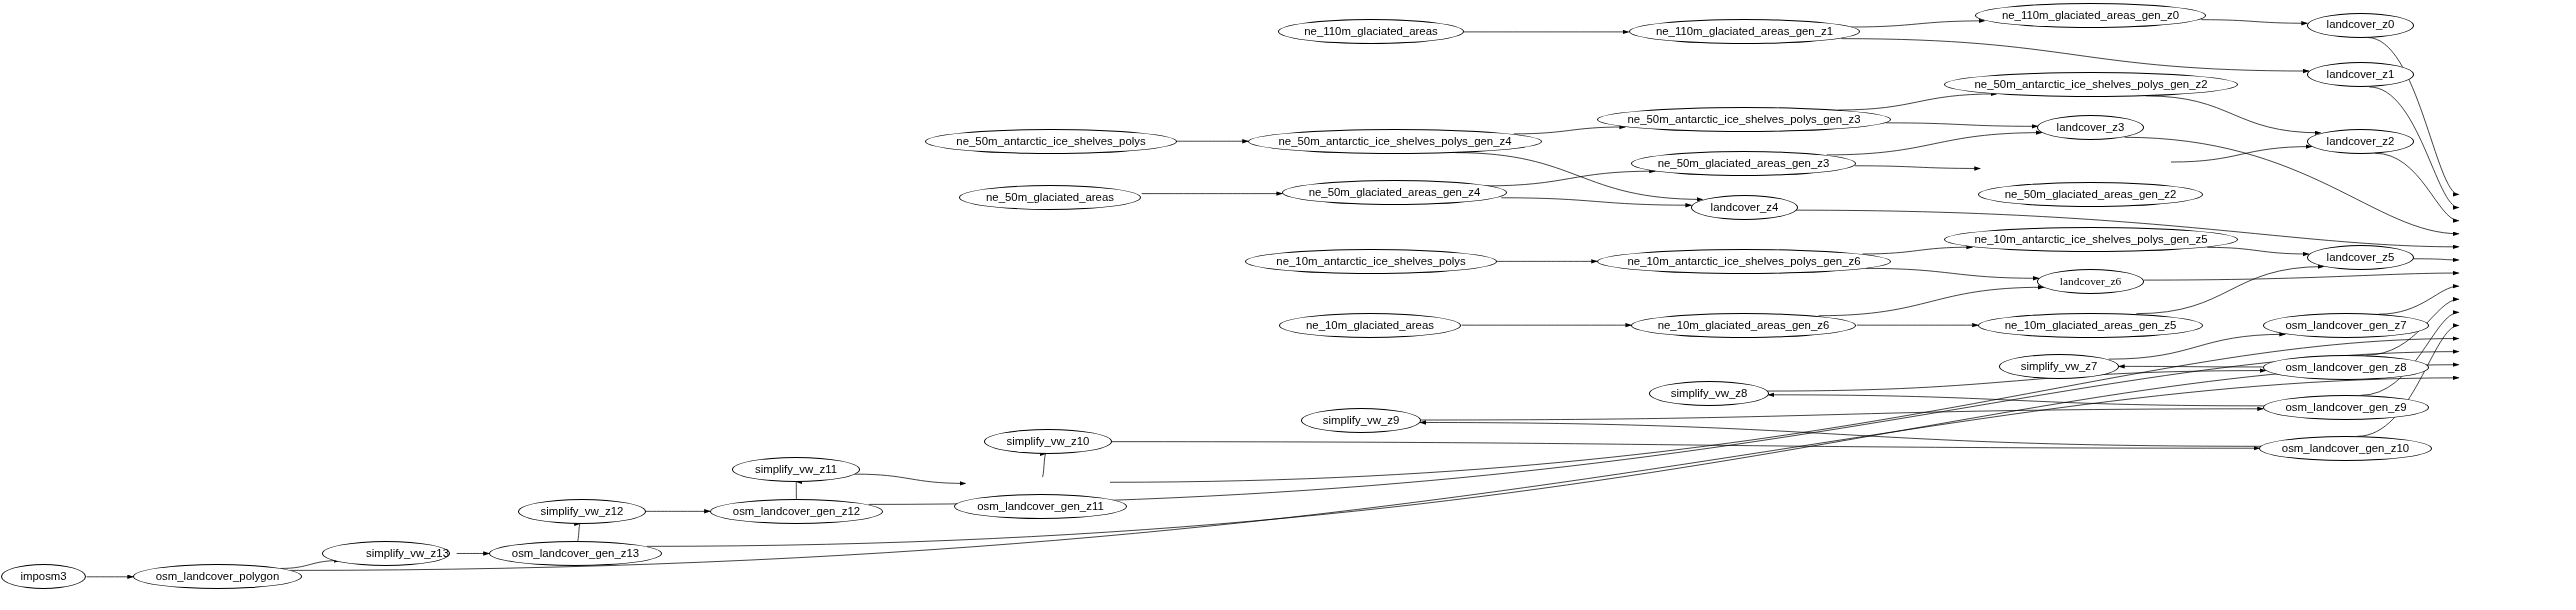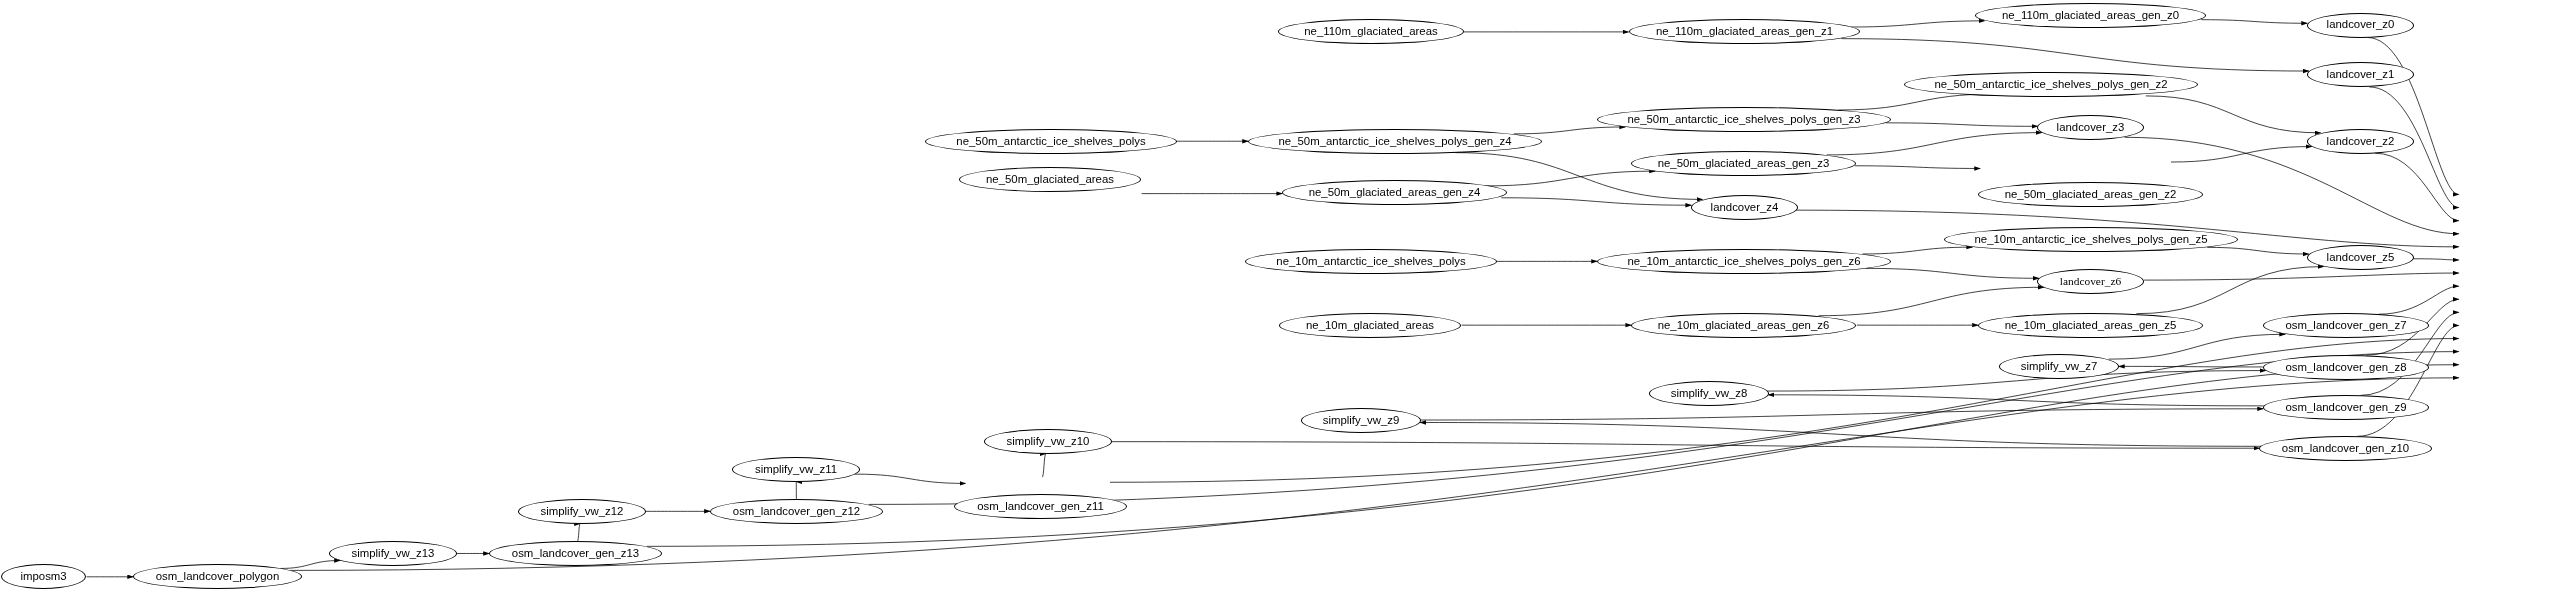--- a/index.html
+++ b/index.html
@@ -137,21 +137,21 @@
       </g>
   </svg>
 
   <div id="nodes">
       <div class="node" style="left: 1.1px; top: 564px; width: 85px; height: 25px;">
         <span>imposm3</span>
       </div>
       <div class="node" style="left: 133px; top: 564px; width: 169px; height: 25px;">
         <span>osm_landcover_polygon</span>
       </div>
-      <div class="node" style="left: 329px; top: 541px; width: 128px; height: 25px;">
+      <div class="node" style="left: 322px; top: 541px; width: 128px; height: 25px; justify-content: flex-end;">
         <span>simplify_vw_z13</span>
       </div>
       <div class="node" style="left: 489px; top: 541px; width: 173px; height: 25px; text-align: right;">
         <span>osm_landcover_gen_z13</span>
       </div>
       <div class="node" style="left: 518px; top: 499px; width: 128px; height: 25px;">
         <span>simplify_vw_z12</span>
       </div>
       <div class="node" style="left: 710px; top: 499px; width: 173px; height: 25px;">
         <span>osm_landcover_gen_z12</span>
@@ -194,39 +194,39 @@
       </div>
       <div class="node" style="left: 1975px; top: 3.4px; width: 231px; height: 25px;">
         <span>ne_110m_glaciated_areas_gen_z0</span>
       </div>
       <div class="node" style="left: 2307px; top: 12.5px; width: 107px; height: 25px;">
         <span>landcover_z0</span>
       </div>
       <div class="node" style="left: 2307px; top: 62px; width: 107px; height: 25px;">
         <span>landcover_z1</span>
       </div>
-      <div class="node" style="left: 1904px; top: 72px; width: 294px; height: 25px;">
+      <div class="node" style="left: 1944px; top: 72px; width: 294px; height: 25px;">
         <span>ne_50m_antarctic_ice_shelves_polys_gen_z2</span>
       </div>
       <div class="node" style="left: 925px; top: 129px; width: 252px; height: 25px; align-items: center;">
         <span>ne_50m_antarctic_ice_shelves_polys</span>
       </div>
       <div class="node" style="left: 1248px; top: 129px; width: 294px; height: 25px;">
         <span>ne_50m_antarctic_ice_shelves_polys_gen_z4</span>
       </div>
       <div class="node" style="left: 1597px; top: 107px; width: 294px; height: 25px;">
         <span>ne_50m_antarctic_ice_shelves_polys_gen_z3</span>
       </div>
       <div class="node" style="left: 2037px; top: 115px; width: 107px; height: 25px;">
         <span>landcover_z3</span>
       </div>
       <div class="node" style="left: 2307px; top: 129px; width: 107px; height: 25px;">
         <span>landcover_z2</span>
       </div>
-      <div class="node" style="left: 959px; top: 167px; width: 182px; height: 25px; text-align: center;">
+      <div class="node" style="left: 959px; top: 185px; width: 182px; height: 25px; text-align: center;">
         <span>ne_50m_glaciated_areas</span>
       </div>
       <div class="node" style="left: 1282px; top: 180px; width: 225px; height: 25px;">
         <span>ne_50m_glaciated_areas_gen_z4</span>
       </div>
       <div class="node" style="left: 1631px; top: 151px; width: 225px; height: 25px;">
         <span>ne_50m_glaciated_areas_gen_z3</span>
       </div>
       <div class="node" style="left: 1978px; top: 158px; width: 225px; height: 25px; margin-top: 24px;">
         <span>ne_50m_glaciated_areas_gen_z2</span>

